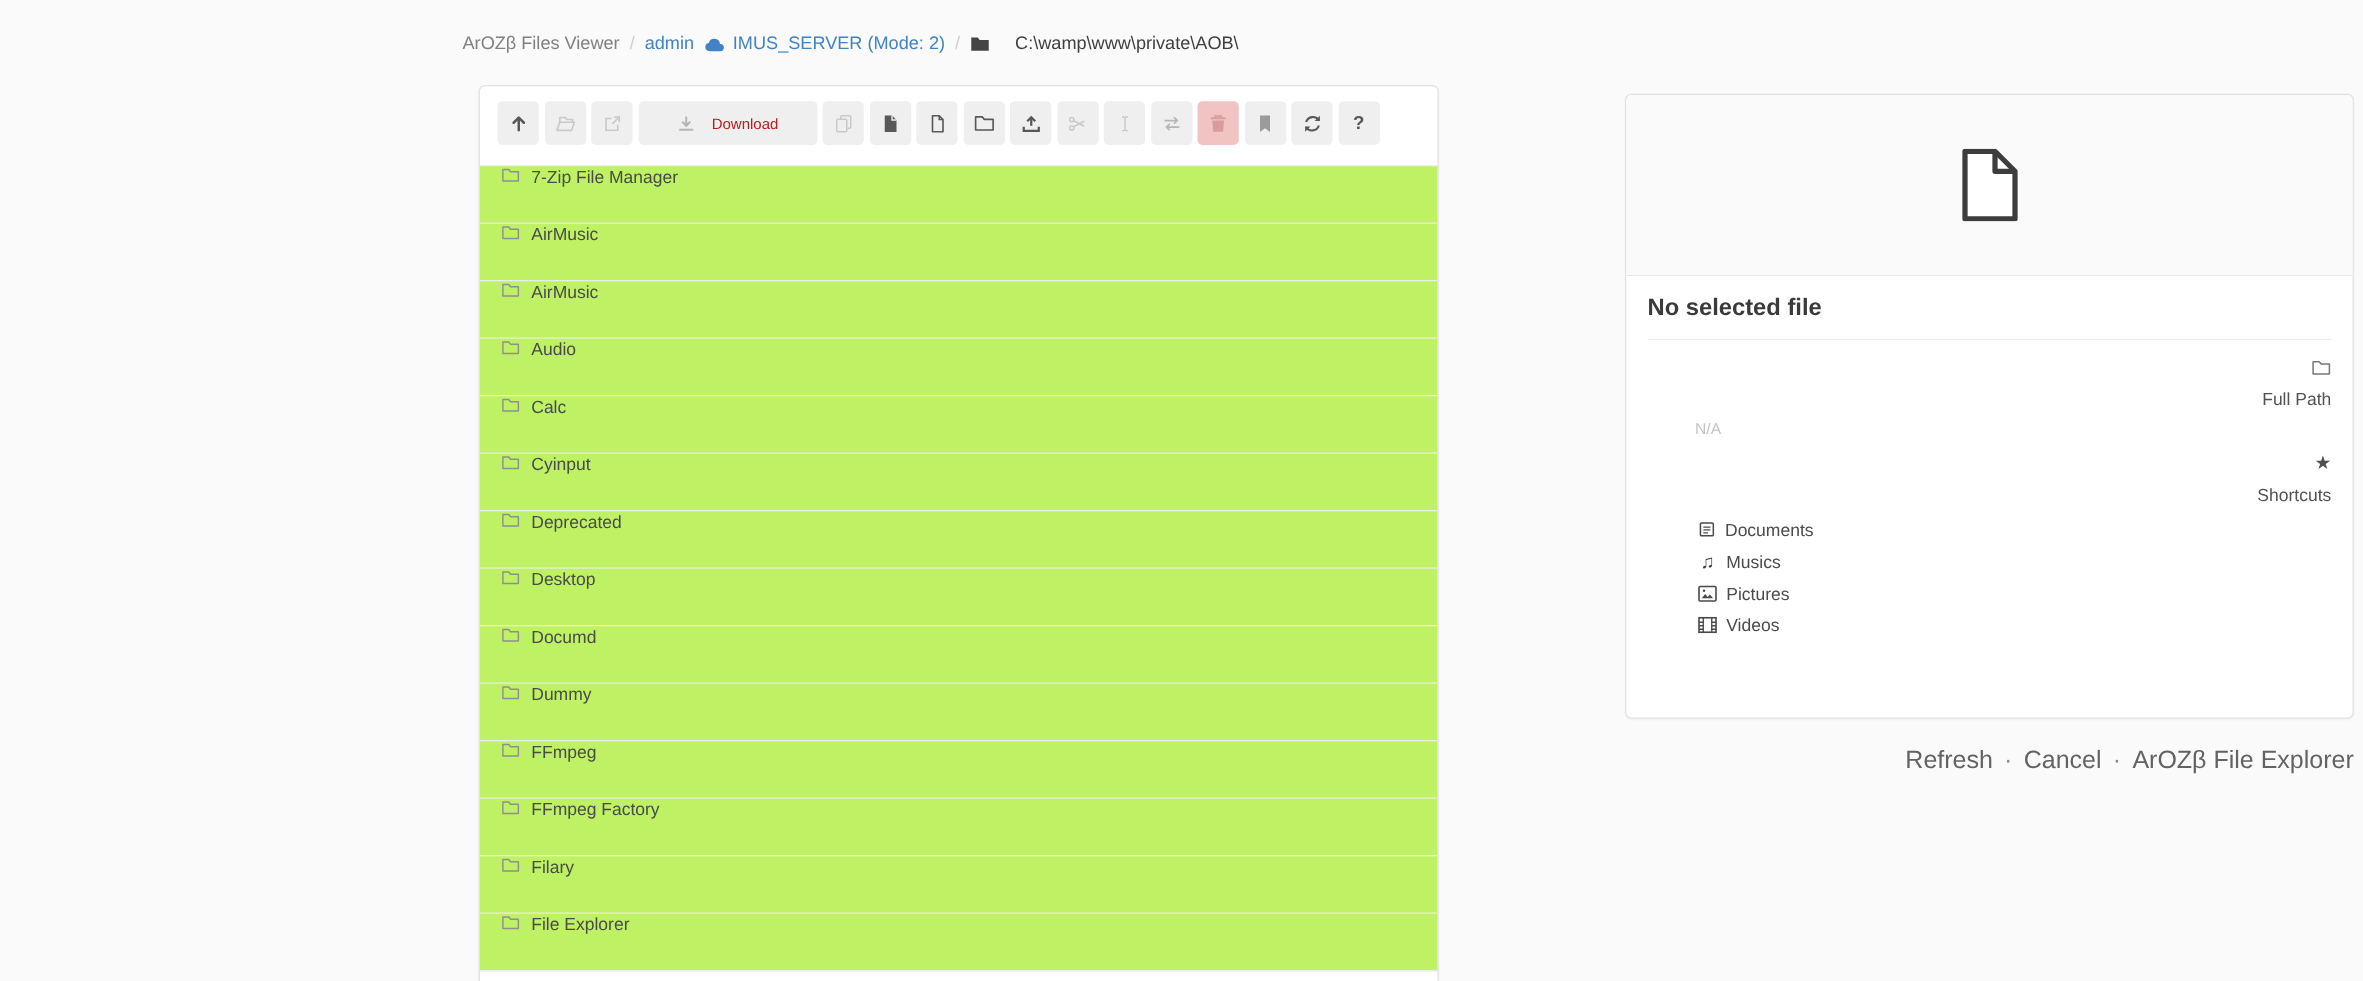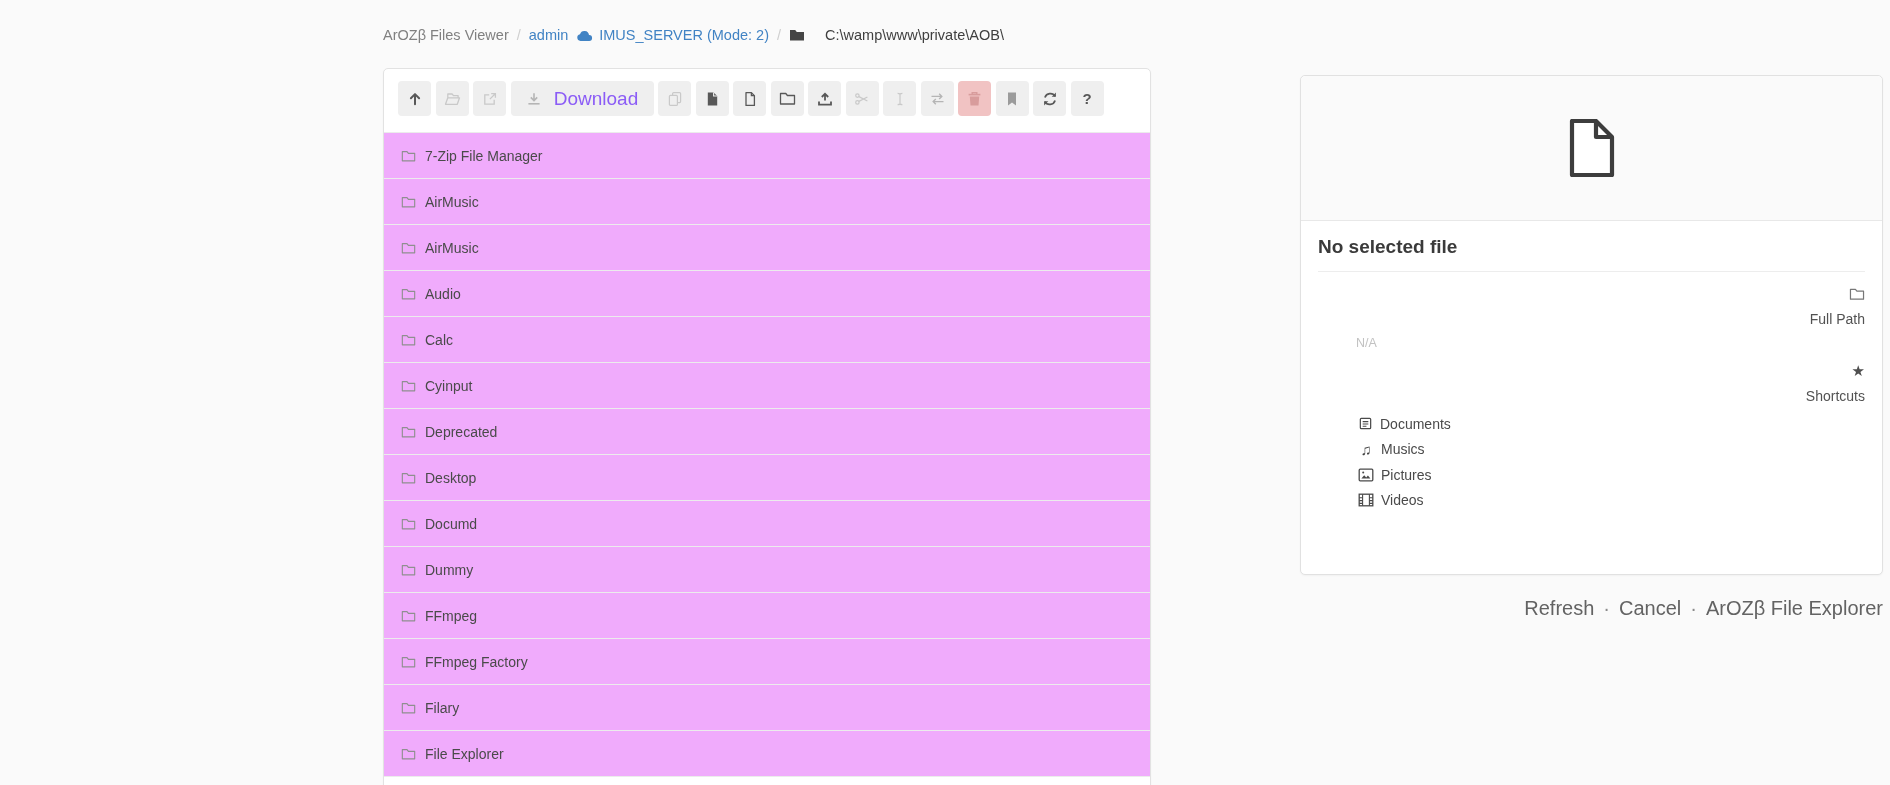--- a/index.html
+++ b/index.html
@@ -8,21 +8,21 @@
     background:#fafafa;
     font-family:"Liberation Sans","DejaVu Sans",sans-serif;
     overflow:hidden;
     position:relative;
     color:#444;
   }
   svg{display:block;}
 
   
   .breadcrumb{
-    position:absolute;left:383px;top:27px;
+    position:absolute;left:370px;top:27px;
     display:flex;align-items:center;gap:8px;
     font-size:14.5px;white-space:nowrap;
   }
   .crumb-title{color:#808080;}
   .crumb-sep{color:#cfcfcf;}
   .crumb-link{color:#4183c4;text-decoration:none;display:inline-flex;align-items:center;gap:6px;cursor:pointer;}
   .crumb-path{color:#3f3f3f;display:inline-flex;align-items:center;gap:20px;}
 
   
   .file-card{
@@ -39,31 +39,31 @@
   .tb-btn{
     width:33px;height:35px;border-radius:4px;background:#efefef;border:none;
     display:flex;align-items:center;justify-content:center;
     color:#585858;cursor:pointer;padding:0;flex:0 0 auto;
   }
   .tb-btn.wide{width:143px;gap:12px;}
   .tb-btn.disabled{color:#c9c9c9;cursor:default;}
   .tb-btn.dim{color:#b5b5b5;cursor:default;}
   .tb-btn.semi{color:#9b9b9b;}
   .tb-btn.danger{background:#f1c3c3;color:#d89c9c;}
-  .tb-label{font-size:19px;color:#8b5cf6;}
+  .tb-label{font-size:12px;color:#b91c1c;}
   .tb-help{font-size:15px;font-weight:bold;color:#585858;}
 
   .file-rows{width:100%;}
   .frow{
     height:46px;box-sizing:border-box;
-    display:flex;align-items:center;gap:9px;
+    display:flex;align-items:flex-start;gap:9px;
     padding-left:17px;
     border-bottom:1px solid #ececec;
     font-size:14px;color:#4a4a4a;
-    cursor:pointer;background:#f0abfc;
+    cursor:pointer;background:#bef264;
   }
   .frow .foldicon{color:#8f8f8f;flex:0 0 auto;}
 
   
   .detail-card{
     position:absolute;left:1300px;top:75px;width:583px;height:500px;
     background:#fff;border:1px solid #e1e1e1;border-radius:5px;
     box-sizing:border-box;box-shadow:0 1px 2px rgba(0,0,0,.04);
   }
   .detail-head{

